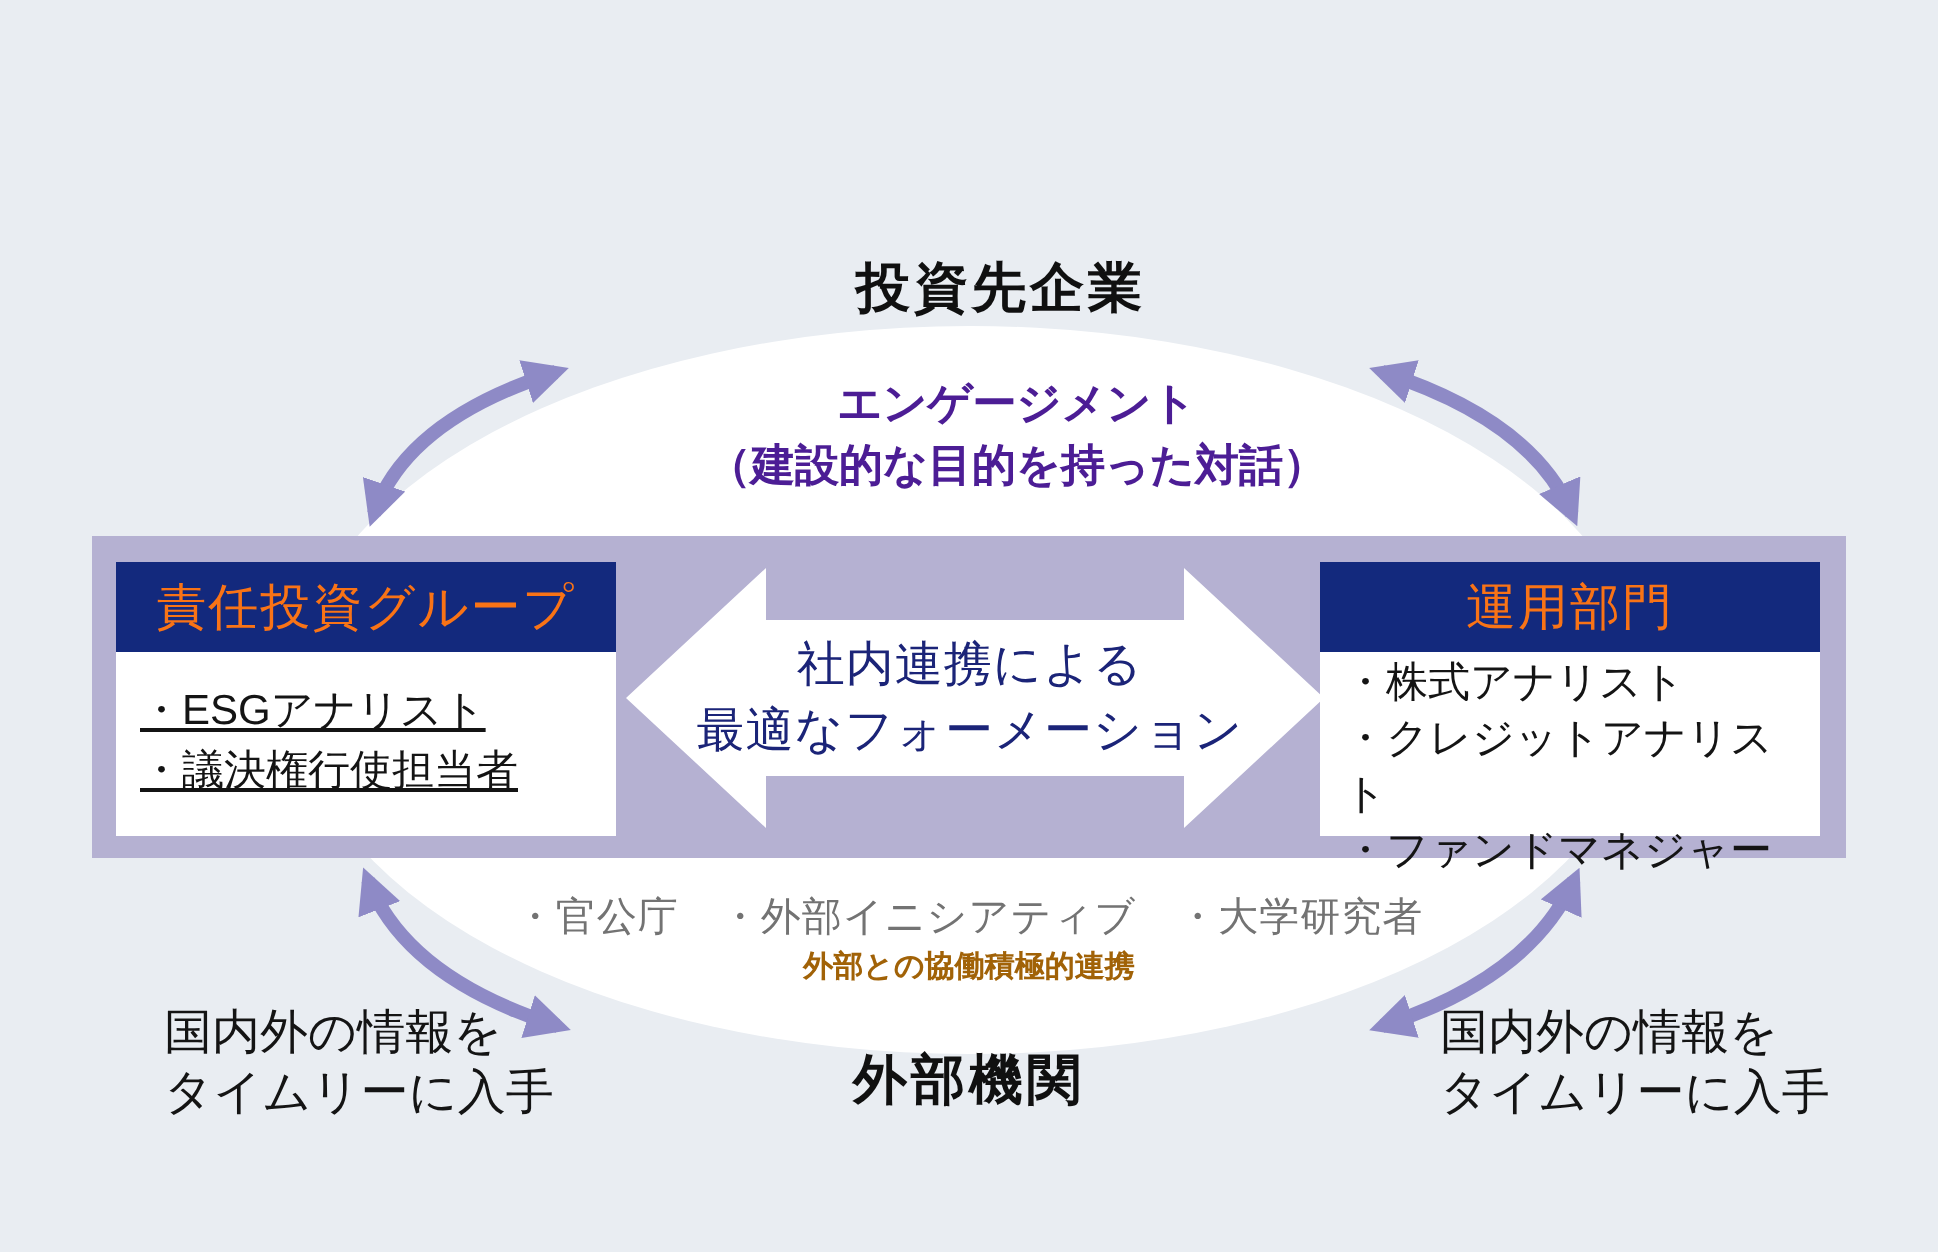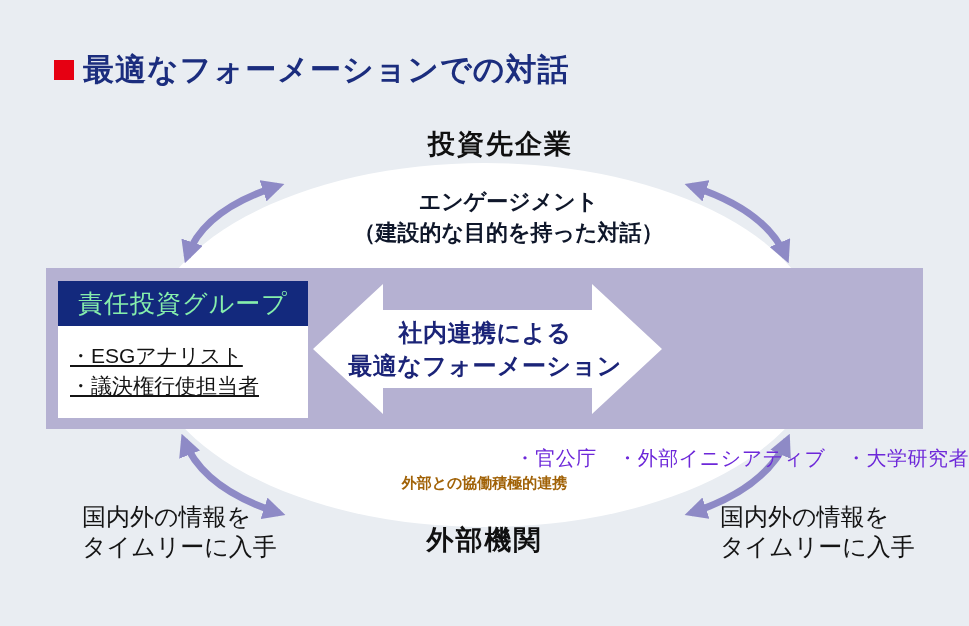--- a/index.html
+++ b/index.html
@@ -31,62 +31,58 @@
   .shape-layer{position:absolute;left:0;top:0;z-index:1;}
   
   .group-box{
     position:absolute;top:281px;width:250px;height:137px;
     background:#ffffff;z-index:3;
     display:flex;flex-direction:column;
   }
   .group-box.left{left:58px;}
   .group-box.right{left:660px;}
   .group-header{
-    height:45px;background:#13297d;color:#86efac;
+    height:45px;background:#13297d;color:#f97316;
     display:flex;align-items:center;justify-content:center;
     font-size:25px;font-weight:500;letter-spacing:1px;flex:0 0 auto;
   }
   .group-items{
     flex:1 1 auto;display:flex;flex-direction:column;justify-content:center;
     padding:2px 10px 4px 12px;color:#141414;
   }
   .group-box.left .group-items{font-size:21px;line-height:30px;text-decoration:underline;}
   .group-box.right .group-items{font-size:21px;line-height:28px;}
   
   .center-arrow-text{
     position:absolute;left:330px;top:316px;width:310px;
     text-align:center;z-index:4;
-    font-size:24px;font-weight:bold;color:#1b2478;line-height:33px;
+    font-size:24px;font-weight:normal;color:#1b2478;line-height:33px;
     letter-spacing:0.5px;
   }
   
   .c-label{
     position:absolute;left:0;right:0;text-align:center;z-index:4;color:#101010;
   }
   .company-label{top:126px;font-size:27px;font-weight:600;letter-spacing:2px;margin-left:32px;}
-  .engagement{top:186px;font-size:22px;font-weight:bold;line-height:31px;color:#0f172a;padding-left:48px;}
-  .partners{top:445px;font-size:20px;color:#6d28d9;letter-spacing:0.5px;text-align:right;}
+  .engagement{top:186px;font-size:22px;font-weight:bold;line-height:31px;color:#4c1d95;padding-left:48px;}
+  .partners{top:445px;font-size:20px;color:#737373;letter-spacing:0.5px;}
   .collab{top:474px;font-size:15px;font-weight:bold;color:#a16207;}
   .external-label{top:522px;font-size:27px;font-weight:600;letter-spacing:2px;}
   .note{
     position:absolute;top:502px;z-index:4;
     font-size:24px;line-height:30px;color:#141414;
   }
   .note.left{left:82px;}
   .note.right{left:720px;}
 </style>
 </head>
 <body>
 
 <div class="canvas">
 
-  <div class="title-row">
-    <div class="title-bullet"></div>
-    <div class="title-text">最適なフォーメーションでの対話</div>
-  </div>
 
   <svg class="shape-layer" width="969" height="626" viewBox="0 0 969 626">
     <defs>
       <marker id="ah" viewBox="0 0 10 10" refX="7" refY="5" markerWidth="3.2" markerHeight="3.2" orient="auto-start-reverse">
         <path d="M0,0 L10,5 L0,10 z" fill="#8e8ac6"></path>
       </marker>
     </defs>
 
     <ellipse cx="485" cy="345" rx="338" ry="182" fill="#ffffff"></ellipse>
 
@@ -101,20 +97,28 @@
   </svg>
 
   <div class="group-box left">
     <div class="group-header">責任投資グループ</div>
     <div class="group-items">
       <span>・ESGアナリスト</span>
       <span>・議決権行使担当者</span>
     </div>
   </div>
 
+  <div class="group-box right">
+    <div class="group-header">運用部門</div>
+    <div class="group-items">
+      <span>・株式アナリスト</span>
+      <span>・クレジットアナリスト</span>
+      <span>・ファンドマネジャー</span>
+    </div>
+  </div>
 
   <div class="center-arrow-text">
     <div>社内連携による</div>
     <div>最適なフォーメーション</div>
   </div>
 
   <div class="c-label company-label">投資先企業</div>
   <div class="c-label engagement">
     <div>エンゲージメント</div>
     <div>（建設的な目的を持った対話）</div>

